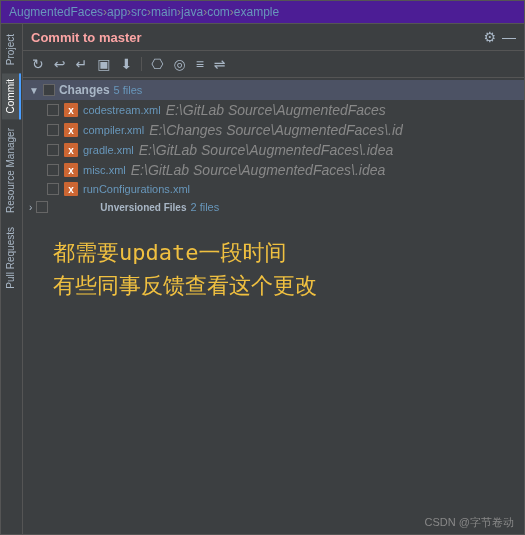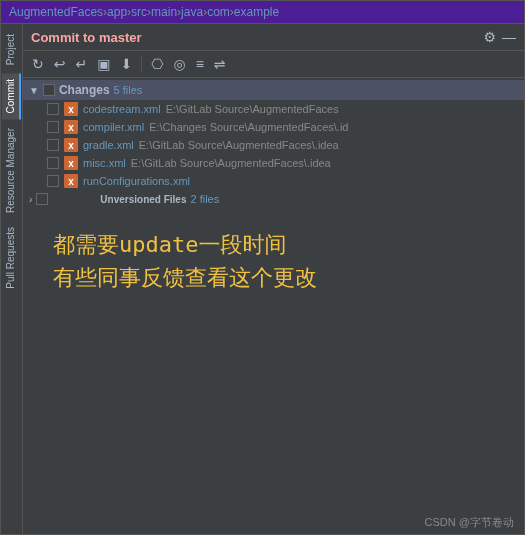--- a/index.html
+++ b/index.html
@@ -191,24 +191,25 @@
       border-radius: 1px;
       font-weight: bold;
     }
     .file-name {
       color: #6897bb;
       font-size: 11px;
       white-space: nowrap;
     }
     .file-path {
       color: #888;
-      font-size: 11px;
+      font-size: 14px;
       white-space: nowrap;
       overflow: hidden;
       text-overflow: ellipsis;
+      font-style: italic;
     }
 
     .unversioned-section {
       display: flex;
       align-items: center;
       padding: 3px 6px;
       gap: 4px;
       cursor: pointer;
     }
     .unversioned-section .chevron {

